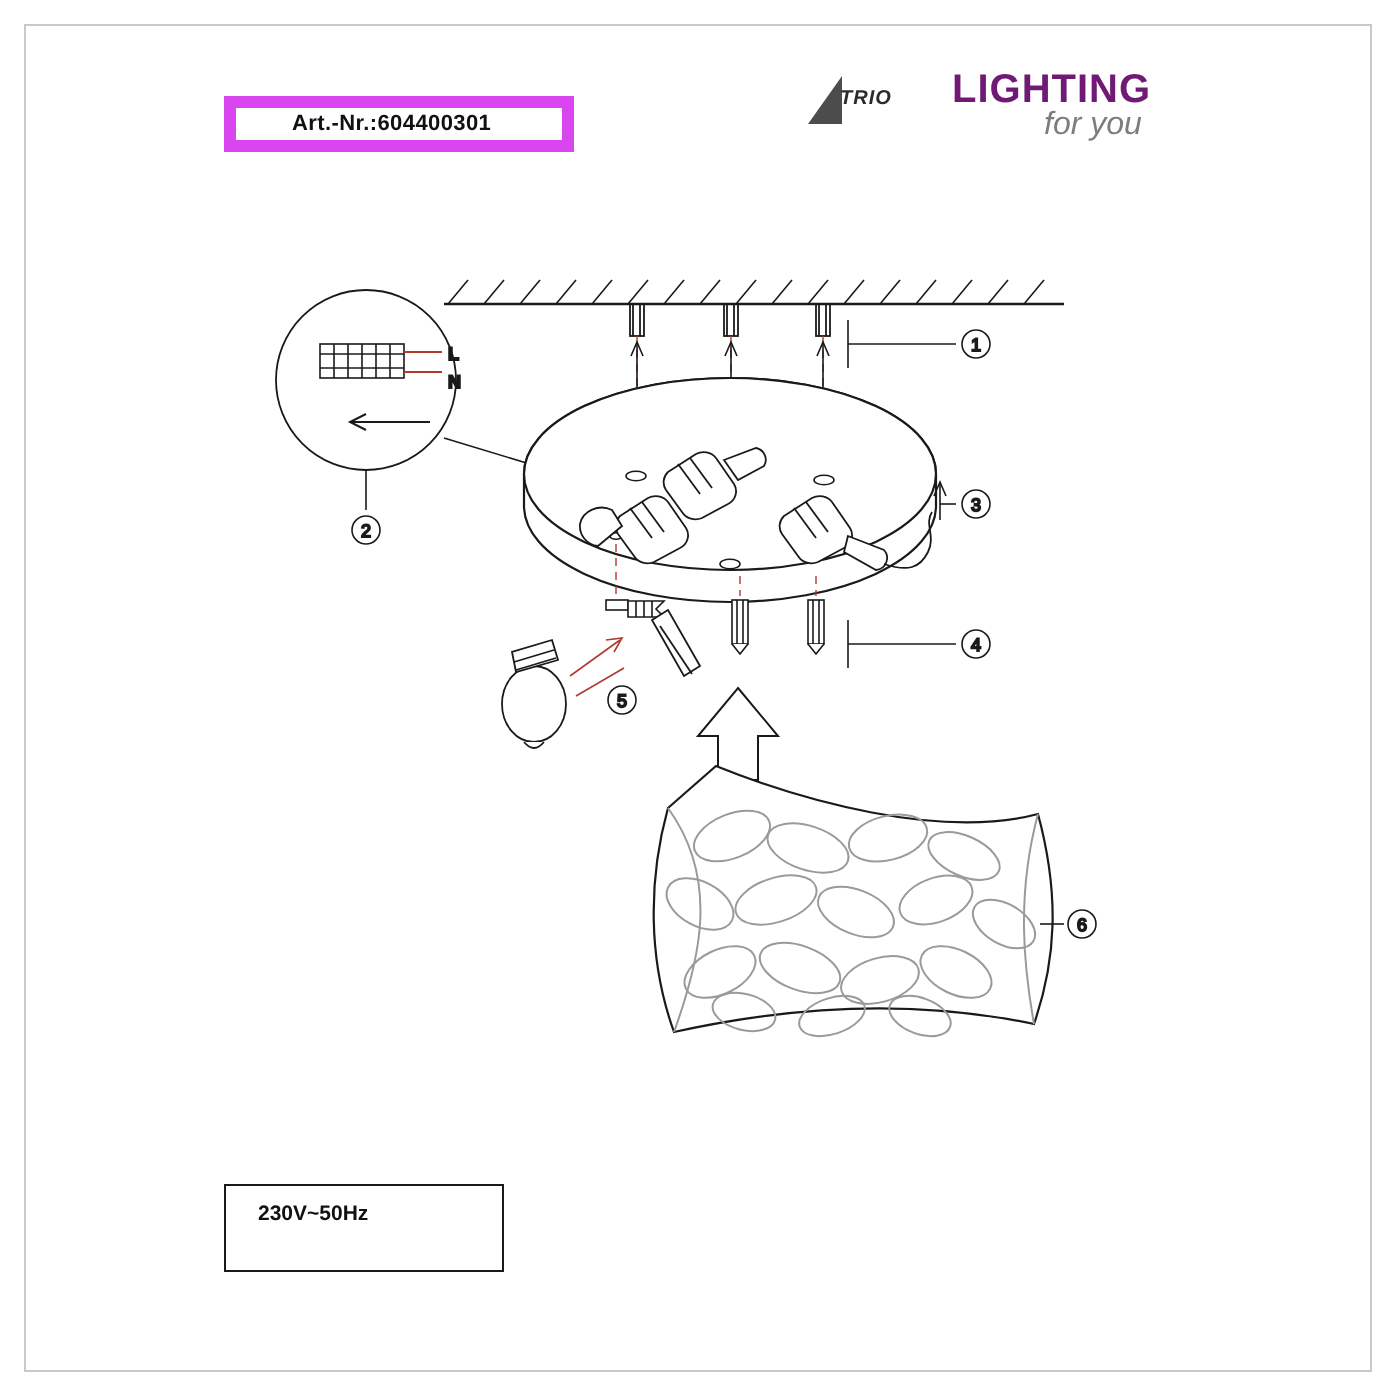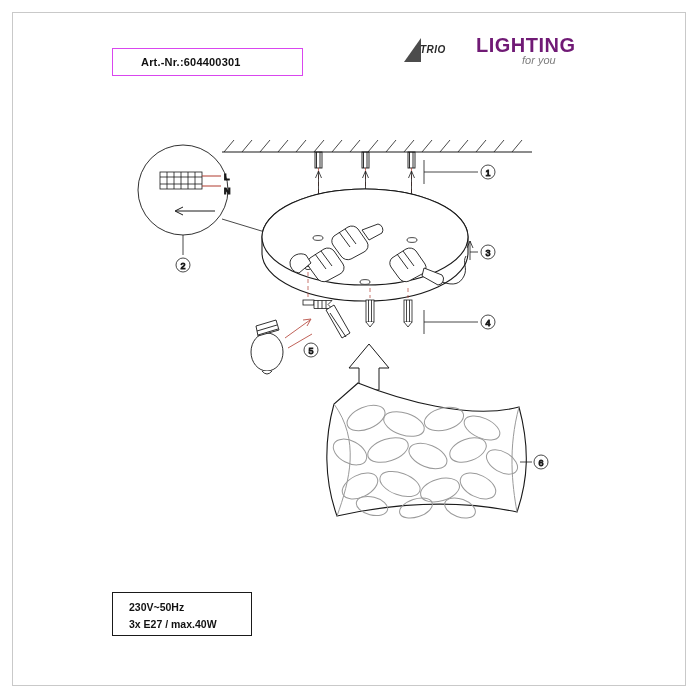--- a/index.html
+++ b/index.html
@@ -24,22 +24,22 @@
     position: absolute;
     left: 12px; top: 12px;
     width: 674px; height: 674px;
     border: 1px solid #c9c9c9;
     box-sizing: border-box;
   }
   
   .artbox {
     position: absolute;
     left: 112px; top: 48px;
-    width: 191px; height: 28px;
-    border: 1px solid #d946ef;
+    width: 175px; height: 28px;
+    border: 6px solid #d946ef;
     box-sizing: border-box;
     display: flex;
     align-items: center;
     padding-left: 28px;
     font-size: 11px;
     font-weight: bold;
     color: #111;
     letter-spacing: 0.2px;
   }
   
@@ -68,21 +68,21 @@
     position: absolute;
     left: 72px; top: 6px;
     font-size: 20px;
     font-weight: bold;
     color: #701a75;
     letter-spacing: 0.5px;
   }
   .logo-foryou {
     position: absolute;
     left: 118px; top: 26px;
-    font-size: 11px;
+    font-size: 16px;
     font-style: italic;
     color: #7d7d7d;
   }
   
   .voltbox {
     position: absolute;
     left: 112px; top: 564px;
     width: 140px; height: 44px;
     border: 1px solid #1a1a1a;
     box-sizing: border-box;
@@ -124,21 +124,20 @@
 
   <div class="logo">
     <div class="logo-tri"></div>
     <div class="logo-trio">TRIO</div>
     <div class="logo-lighting">LIGHTING</div>
     <div class="logo-foryou">for you</div>
   </div>
 
   <div class="voltbox">
     <div>230V~50Hz</div>
-    <div>3x E27 / max.40W</div>
   </div>
 
   <svg class="svg-layer" viewBox="0 0 700 700">
     <g fill="none" stroke="#1a1a1a" stroke-width="1">
 
       <g stroke="#1a1a1a" stroke-width="1.2">
         <line x1="222" y1="152" x2="532" y2="152"></line>
       </g>
       <g stroke="#1a1a1a" stroke-width="0.8">
         <line x1="224" y1="152" x2="234" y2="140"></line>

